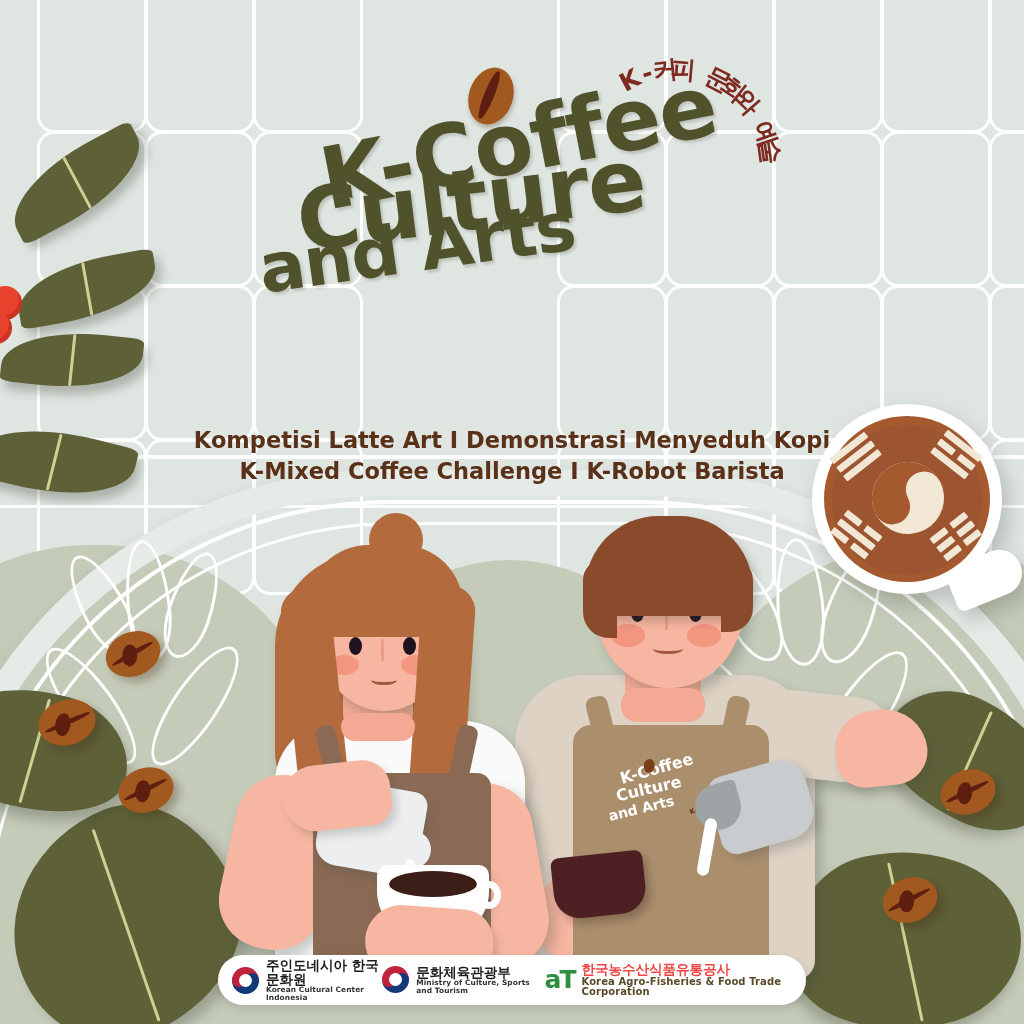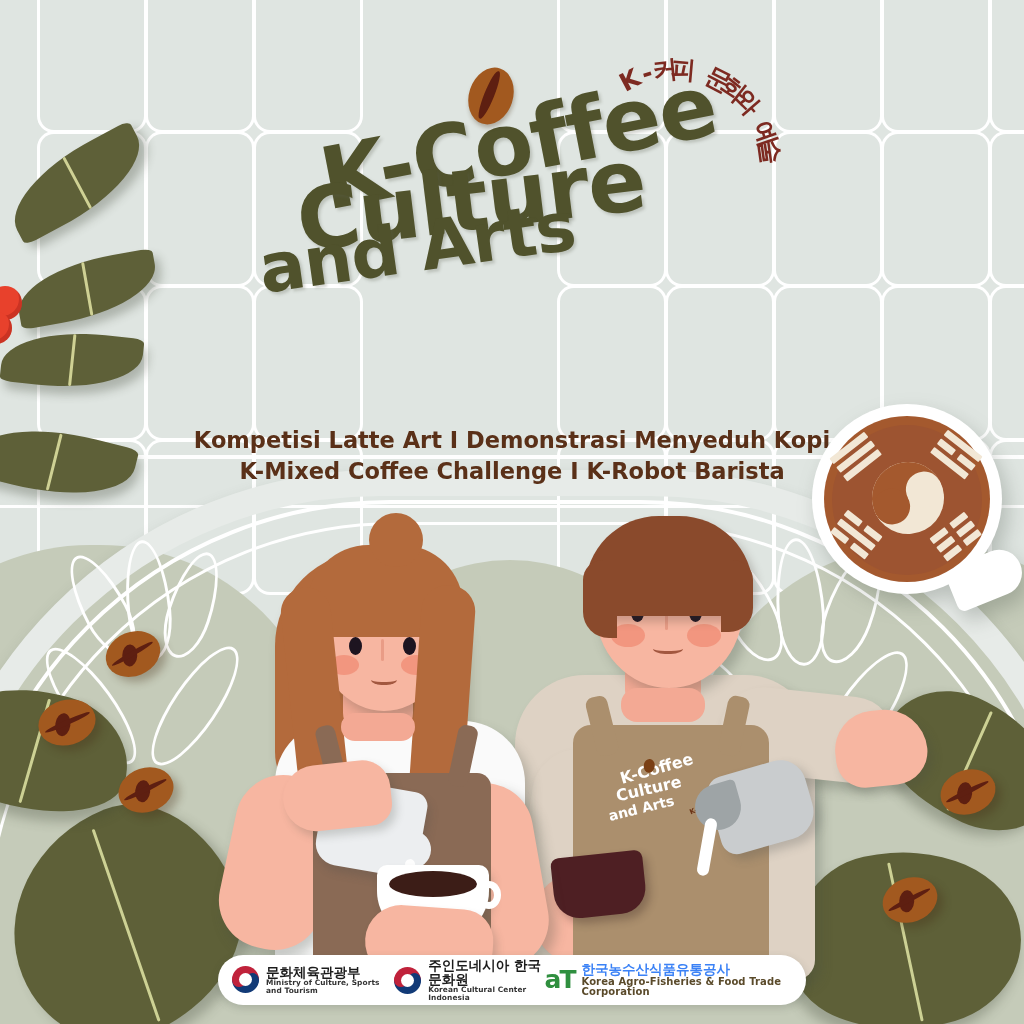--- a/index.html
+++ b/index.html
@@ -248,21 +248,21 @@
        background:#fff;}
   .tgk .rt{position:absolute;left:0;top:0;width:27px;height:13.5px;background:#c0223b;}
   .tgk .bt{position:absolute;left:0;top:13.5px;width:27px;height:13.5px;background:#123a77;}
   .tgk .rc{position:absolute;left:0px;top:6.7px;width:13.5px;height:13.5px;border-radius:50%;background:#c0223b;}
   .tgk .bc{position:absolute;left:13.5px;top:6.7px;width:13.5px;height:13.5px;border-radius:50%;background:#123a77;}
   .tgk .wm{position:absolute;left:7px;top:7px;width:13px;height:13px;border-radius:50%;background:#fff;}
   .logotxt{line-height:1.06;}
   .logotxt .ko{font-family:"DejaVu Sans", sans-serif;font-weight:700;font-size:13.5px;color:#1b1b1b;display:block;}
   .logotxt .en{font-family:"DejaVu Sans", sans-serif;font-weight:600;font-size:7.4px;color:#333;display:block;letter-spacing:.1px;}
   .at{font-family:"DejaVu Sans", sans-serif;font-weight:700;font-size:25px;color:#2f8f3f;letter-spacing:-2px;}
-  .logotxt.green .ko{color:#3b82f6;}
+  .logotxt.green .ko{color:#ef4444;}
   .logotxt.green .en{color:#5a4a2a;font-size:10px;}
 </style>
 </head>
 <body>
 
 <div class="poster">
 
   <div class="bg-base"></div>
 
   <div class="tilegrid">
@@ -550,36 +550,36 @@
 
     <div class="logoitem">
       <div class="tgk">
         <div class="rt"></div>
           <div class="bt"></div>
           <div class="rc"></div>
           <div class="bc"></div>
           <div class="wm"></div>
       </div>
       <div class="logotxt">
-        <span class="ko">문화체육관광부</span>
-        <span class="en">Ministry of Culture, Sports and Tourism</span>
+        <span class="ko">주인도네시아 한국문화원</span>
+        <span class="en">Korean Cultural Center Indonesia</span>
       </div>
     </div>
 
     <div class="logoitem">
       <div class="tgk">
         <div class="rt"></div>
           <div class="bt"></div>
           <div class="rc"></div>
           <div class="bc"></div>
           <div class="wm"></div>
       </div>
       <div class="logotxt">
-        <span class="ko">주인도네시아 한국문화원</span>
-        <span class="en">Korean Cultural Center Indonesia</span>
+        <span class="ko">문화체육관광부</span>
+        <span class="en">Ministry of Culture, Sports and Tourism</span>
       </div>
     </div>
 
     <div class="logoitem">
       <span class="at">aT</span>
       <div class="logotxt green">
         <span class="ko">한국농수산식품유통공사</span>
         <span class="en">Korea Agro-Fisheries &amp; Food Trade Corporation</span>
       </div>
     </div>

